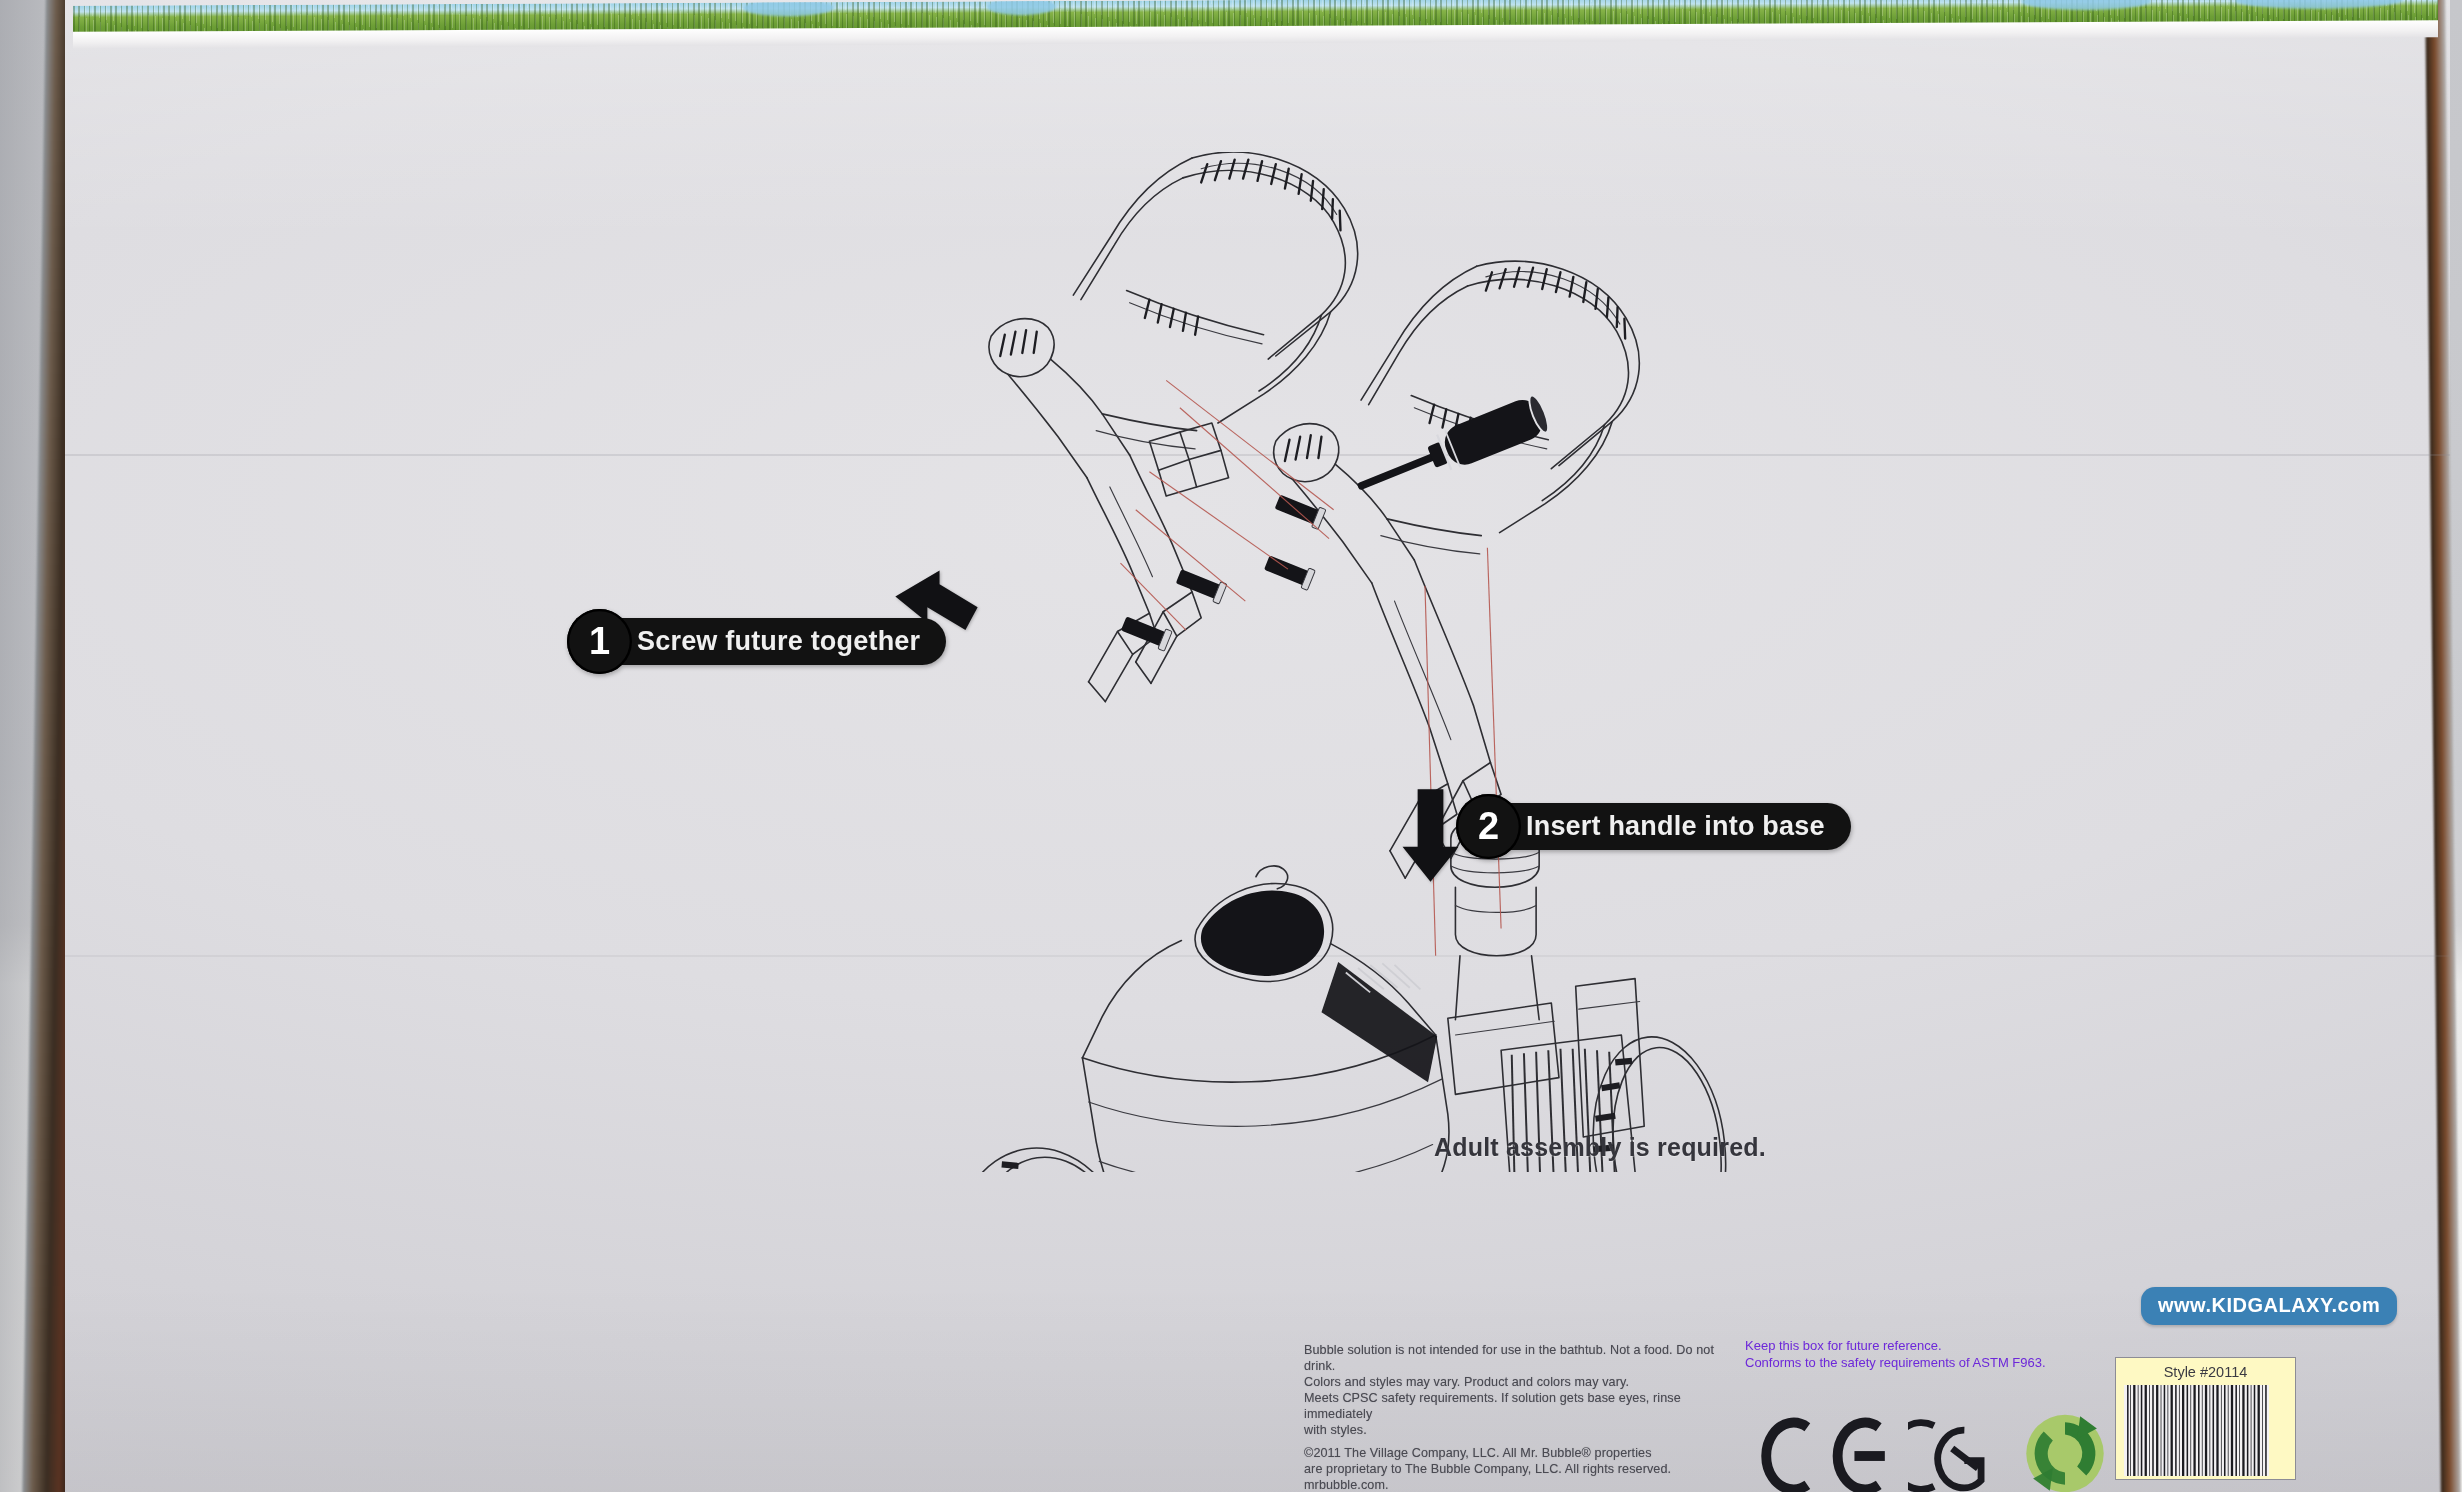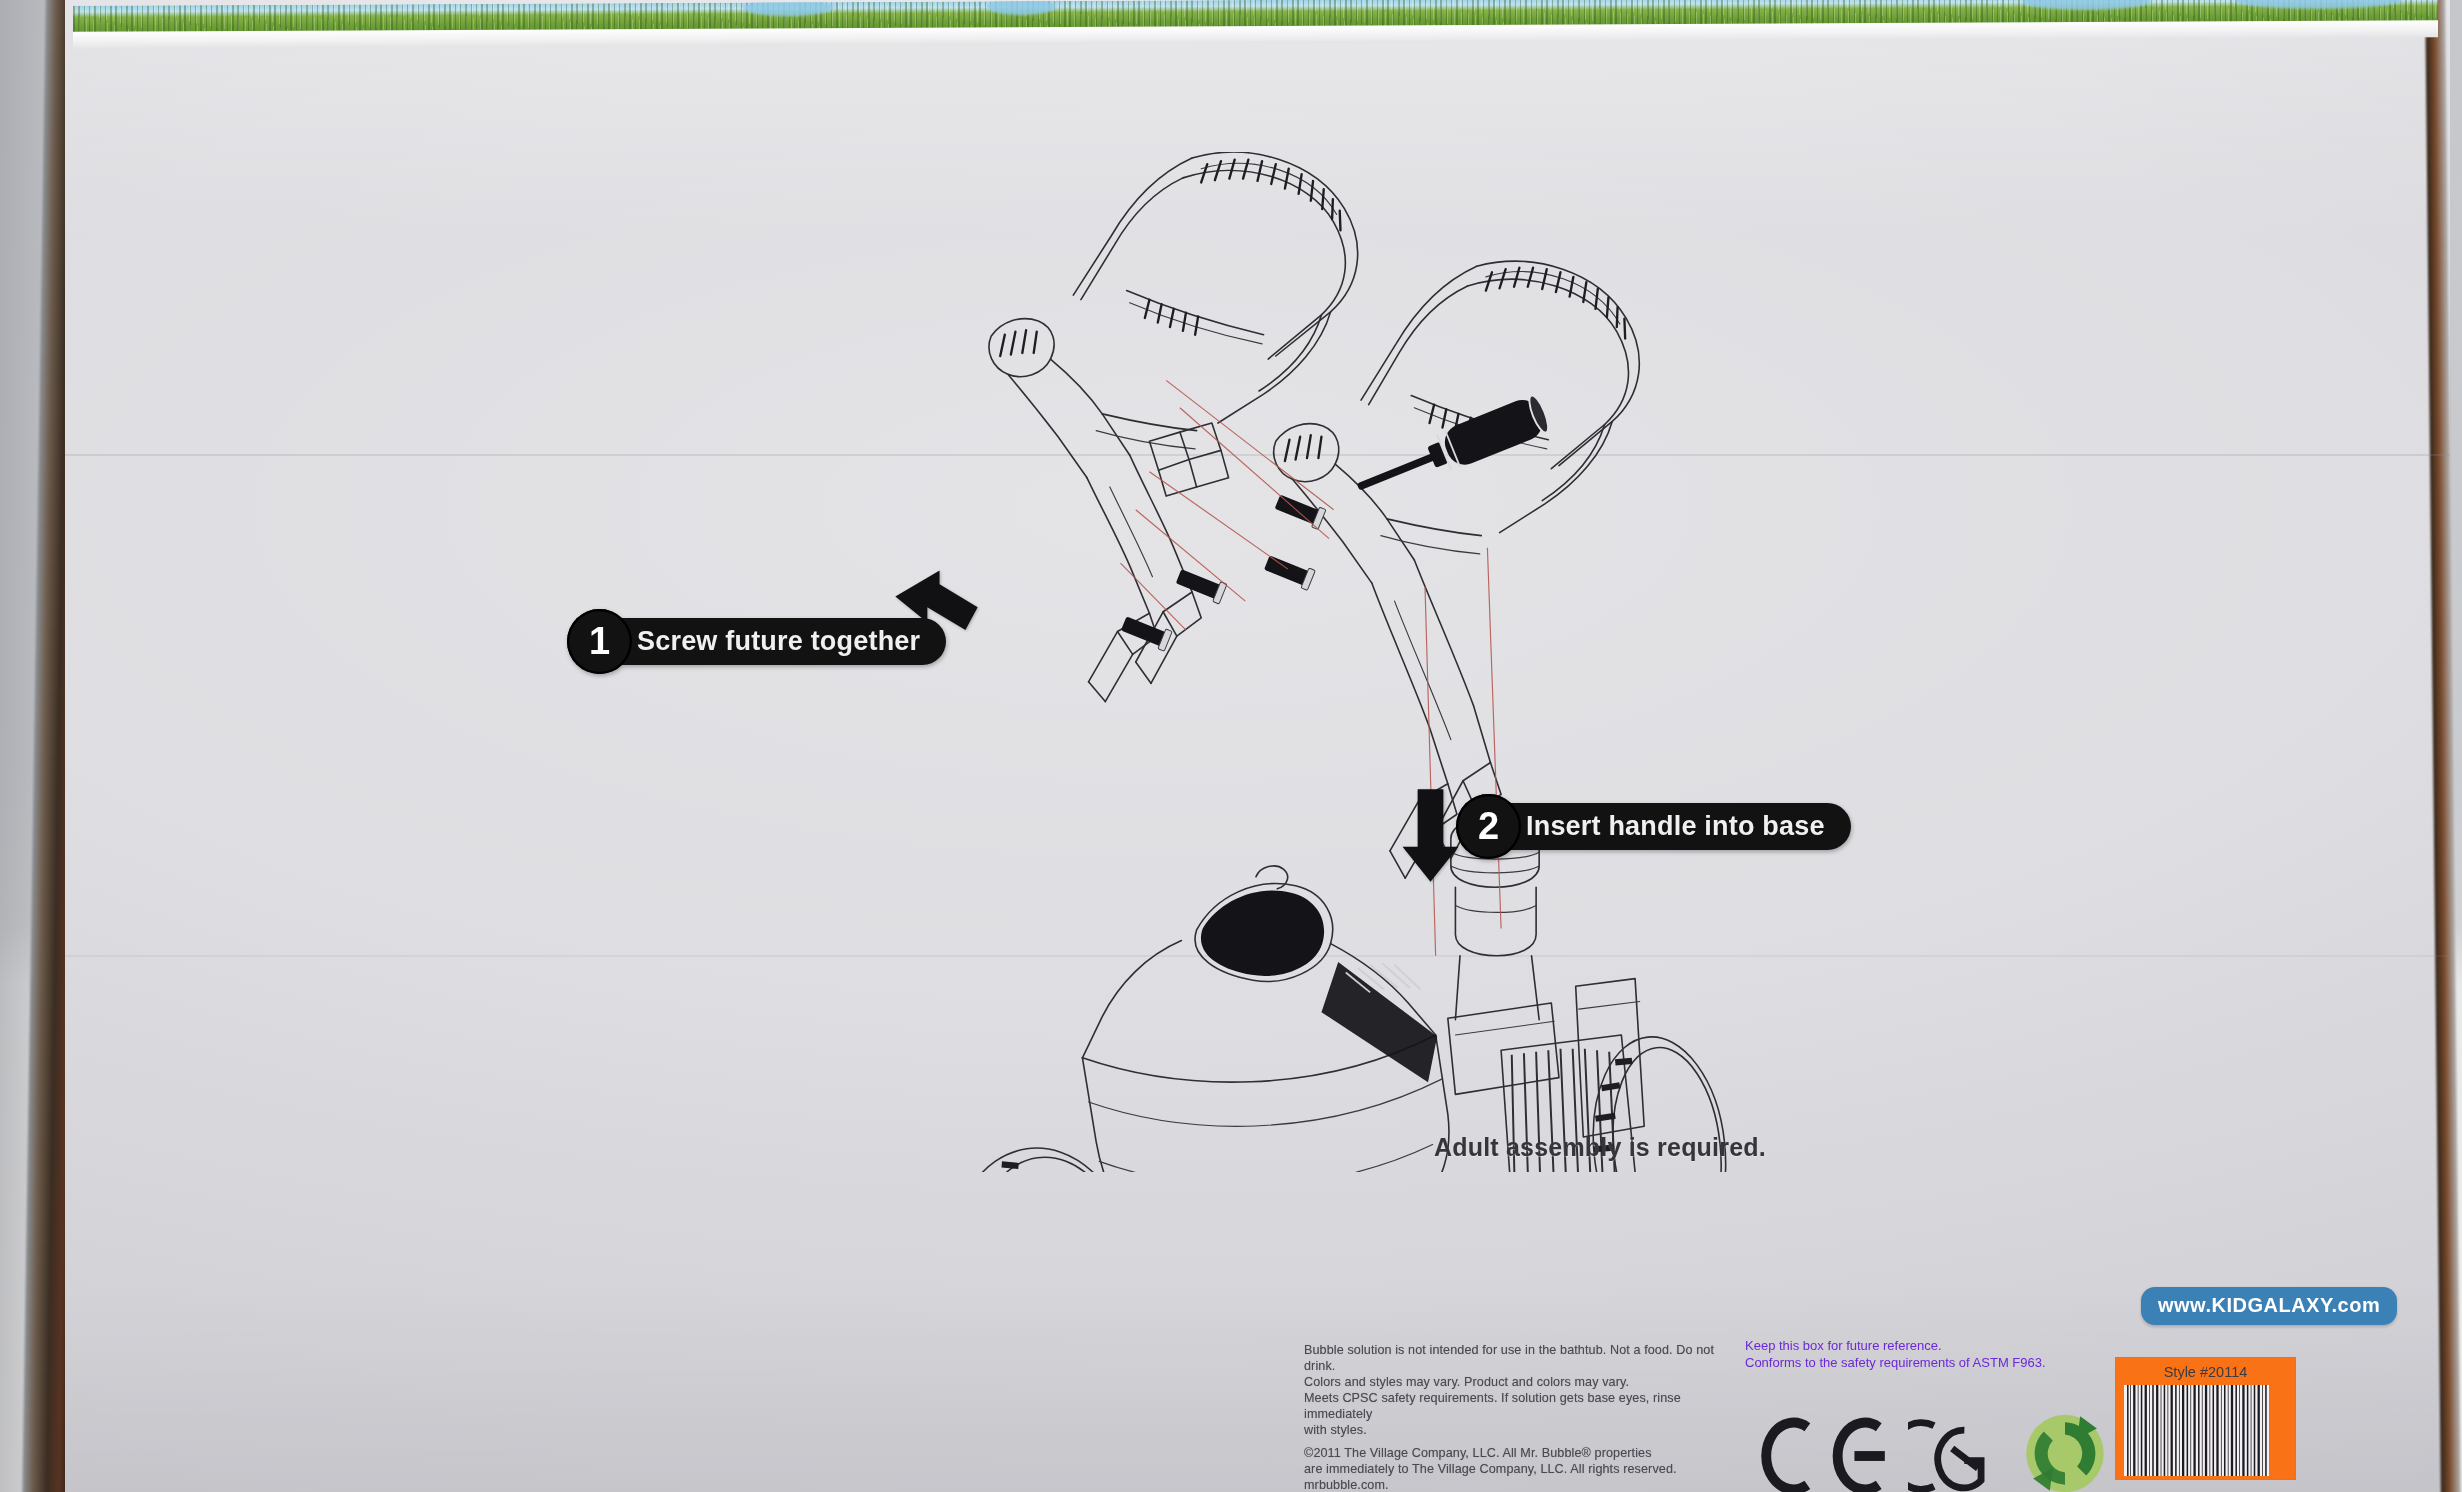--- a/index.html
+++ b/index.html
@@ -154,21 +154,21 @@
     letter-spacing:0.5px;
     font-family:"Liberation Sans", sans-serif;
     filter: blur(0.2px);
     box-shadow: 0 1.5px 3px rgba(0,0,0,.18);
   }
 
   
   .barcode-box {
     position:absolute;
     border:1.5px solid #8c8c95;
-    background:#f97316;
+    background:#fef9c3;
     padding:6px 8px 0;
     width:181px;
   }
   .barcode-style {
     text-align:center;
     color:#3a3a42;
     font-size:14.5px;
     font-family:"Liberation Sans", sans-serif;
     margin-bottom:4.6px;
     filter: blur(0.2px);
@@ -550,21 +550,21 @@
 
   <div class="adult" style="left:1434px; top:1133px;">Adult assembly is required.</div>
 
   <div class="legal" style="left:1304px; top:1342px; width:411px;">
     <div>Bubble solution is not intended for use in the bathtub. Not a food.  Do not drink.</div>
     <div>Colors and styles may vary.  Product and colors may vary.</div>
     <div>Meets CPSC safety requirements. If solution gets base eyes, rinse immediately</div>
     <div>with styles.</div>
     <span class="gap"></span>
     <div>©2011 The Village Company, LLC. All Mr. Bubble® properties</div>
-    <div>are immediately to The Village Company, LLC. All rights reserved.</div>
+    <div>are proprietary to The Bubble Company, LLC. All rights reserved.</div>
     <div>mrbubble.com.</div>
 
   </div>
 
   <div class="notice" style="left:1745px; top:1337px; width:381px;">
     <div>Keep this box for future reference.</div>
     <div>Conforms to the safety requirements of ASTM F963.</div>
   </div>
 
   <div class="marks" style="left:1751px; top:1413px;">

